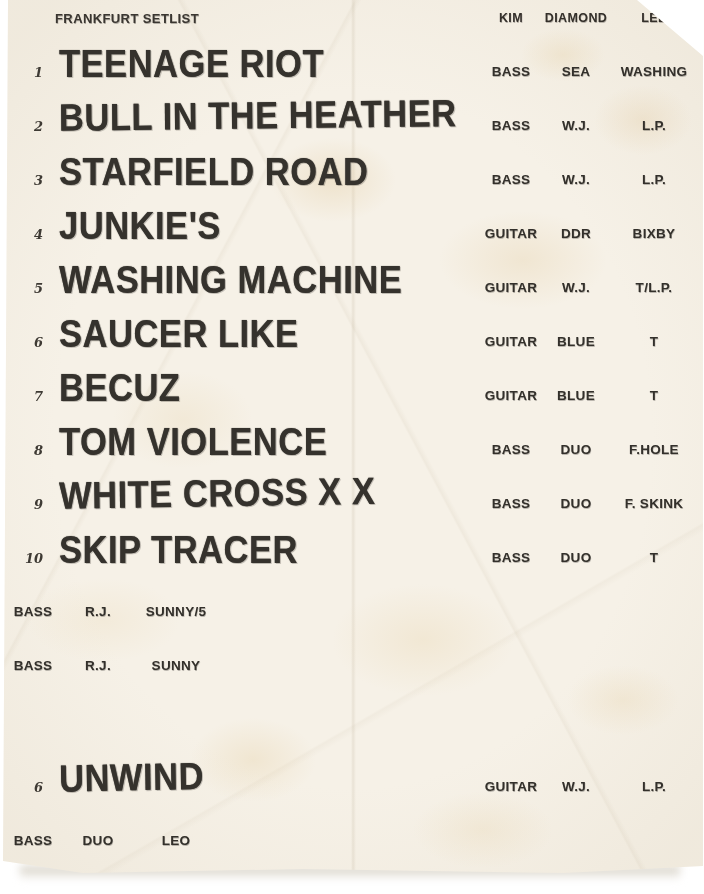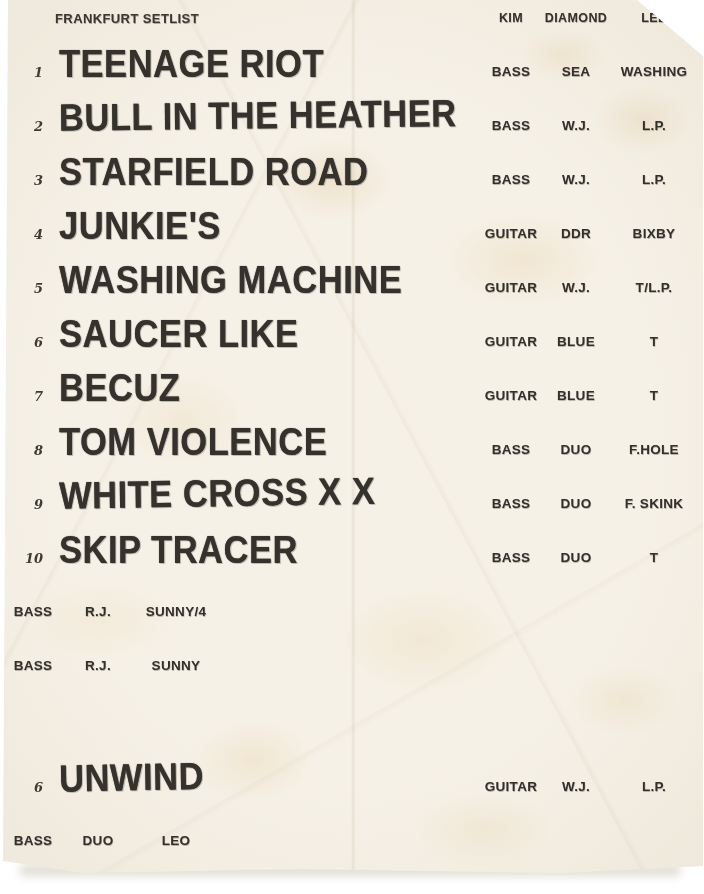--- a/index.html
+++ b/index.html
@@ -256,21 +256,21 @@
       <div class="col col-kim">BASS</div>
       <div class="col col-thurston">DUO</div>
       <div class="col col-lee">T</div>
     </div>
   </div>
 
   <div class="row">
     <div class="cols">
       <div class="col col-kim">BASS</div>
       <div class="col col-thurston">R.J.</div>
-      <div class="col col-lee">SUNNY/4</div>
+      <div class="col col-lee">SUNNY/5</div>
     </div>
   </div>
 
   <div class="row">
     <div class="cols">
       <div class="col col-kim">BASS</div>
       <div class="col col-thurston">R.J.</div>
       <div class="col col-lee">SUNNY</div>
     </div>
   </div>

